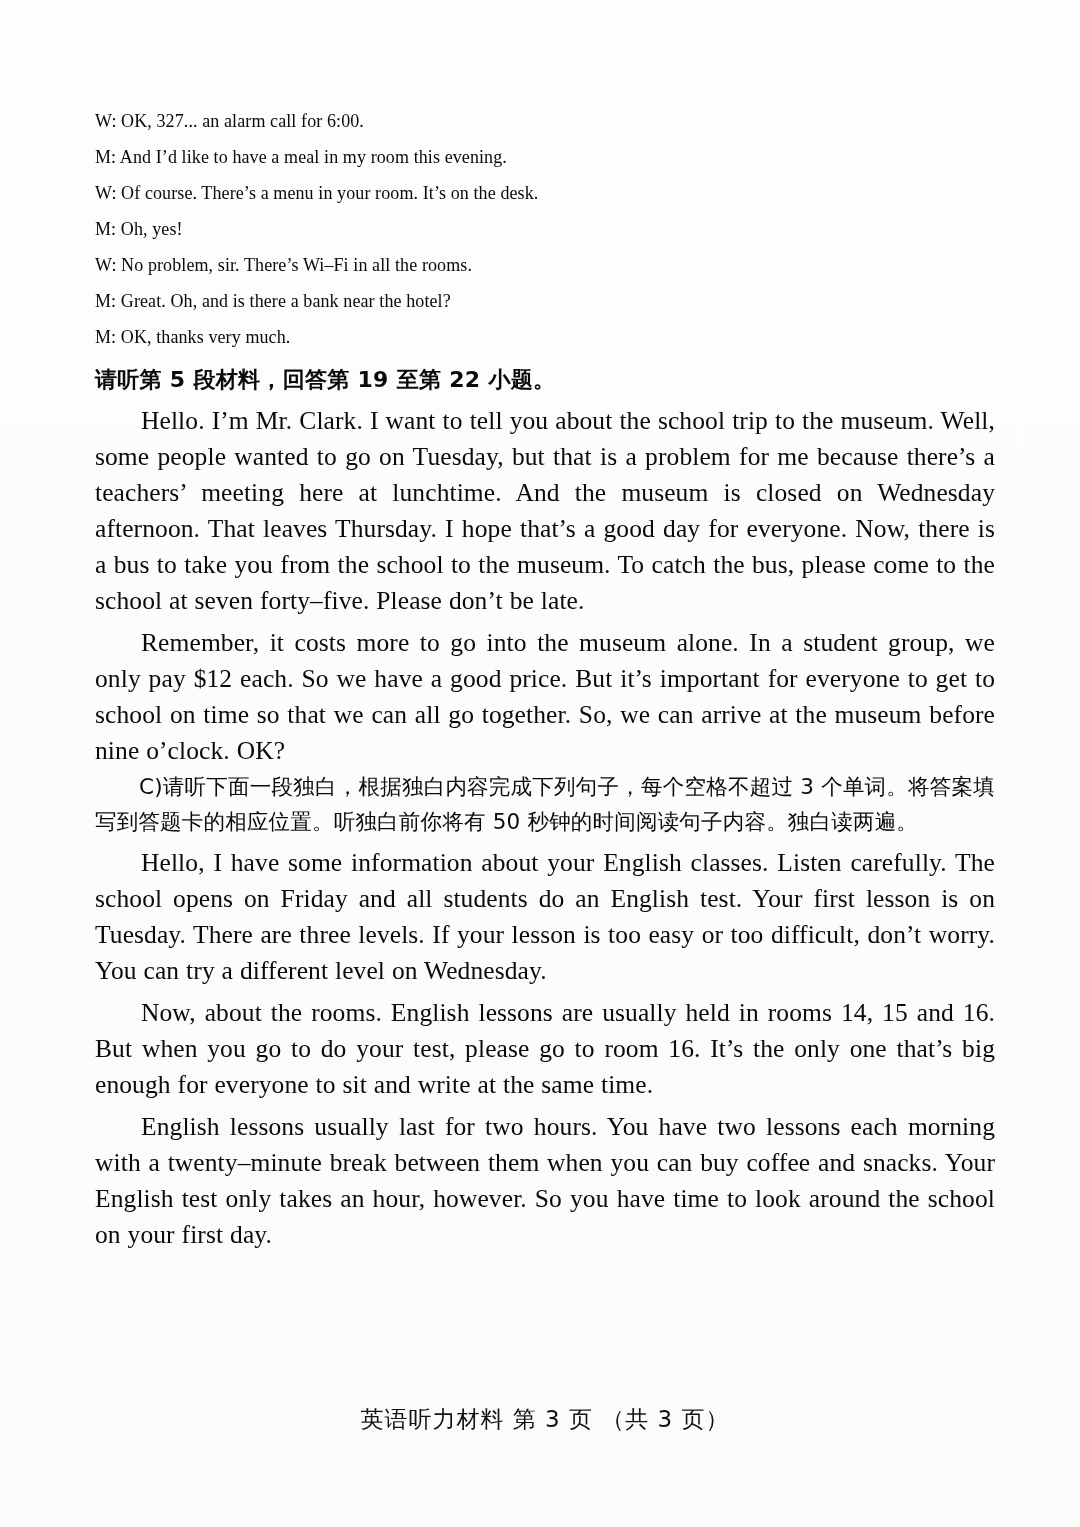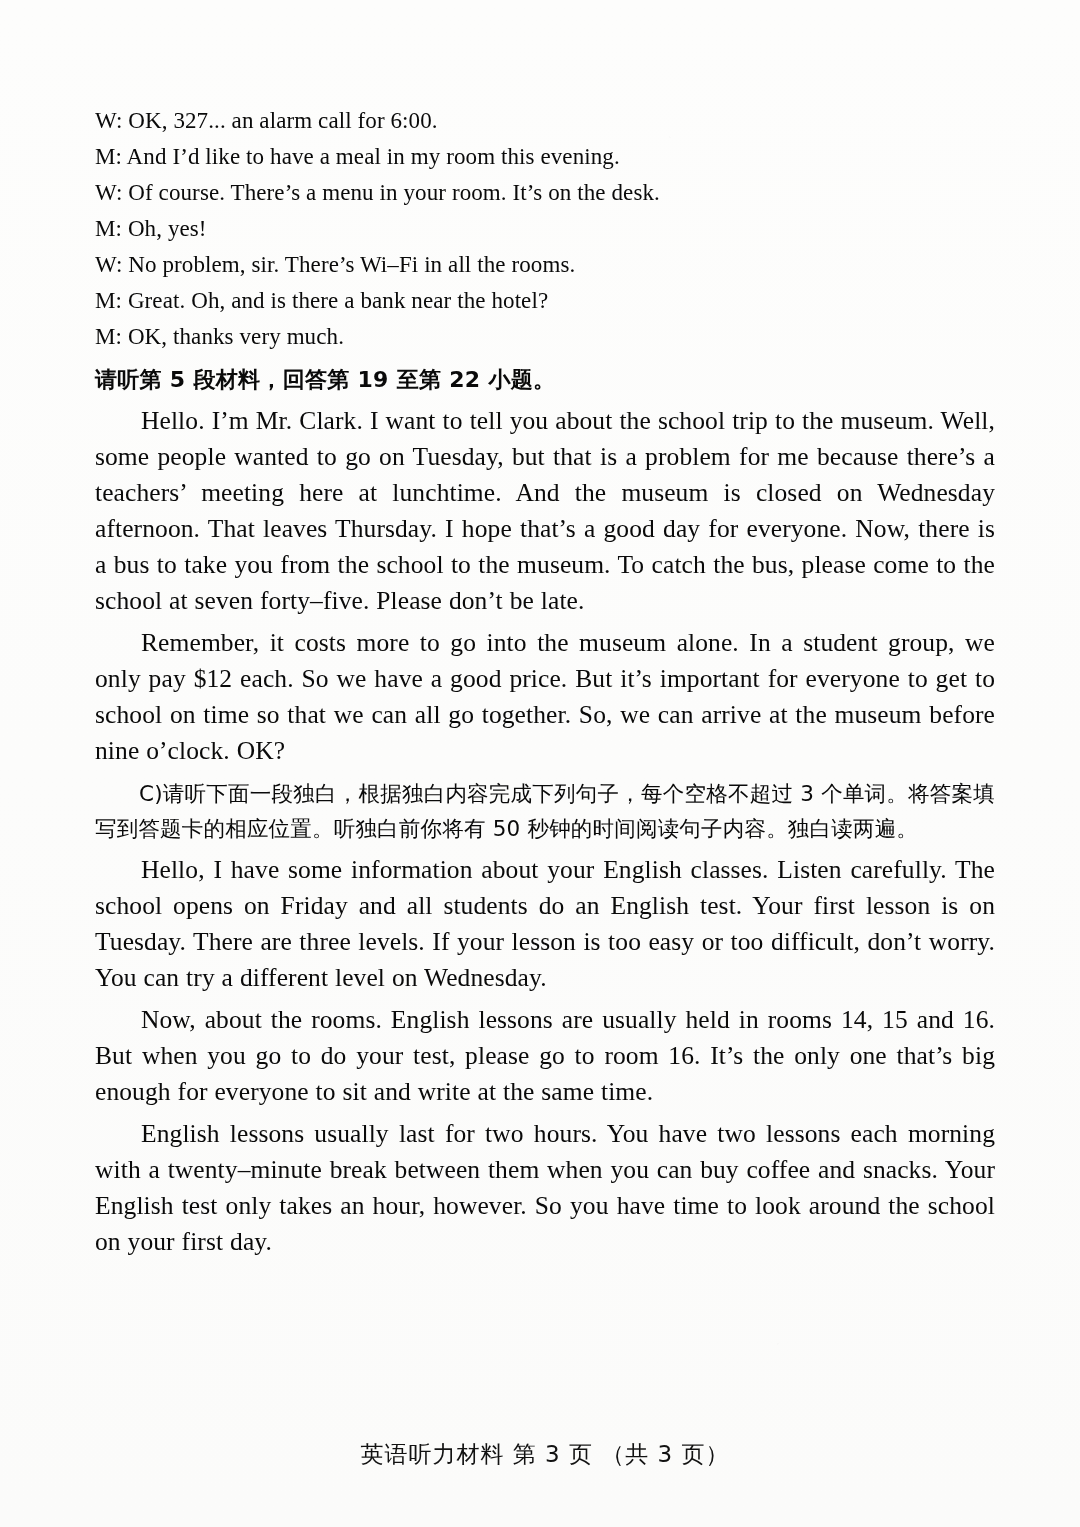--- a/index.html
+++ b/index.html
@@ -37,21 +37,21 @@
     top: 0;
     width: 900px;
     height: 1527px;
   }
 
   
   .dialogue {
     padding-top: 103px;
   }
   .dlg-line {
-    font-size: 23px;
+    font-size: 18px;
     line-height: 36px;
     letter-spacing: 0.1px;
     white-space: nowrap;
   }
 
   
   .cn-heading {
     font-family: "DejaVu Sans", "Liberation Sans", sans-serif;
     font-weight: bold;
     font-size: 22px;
@@ -75,36 +75,35 @@
   }
 
   
   .cn-para {
     font-family: "DejaVu Sans", "Liberation Sans", sans-serif;
     font-size: 21.5px;
     line-height: 35px;
     text-align: justify;
     text-align-last: left;
     text-indent: 44px;
-    margin-top: 7px;
+    margin-top: 0;
     letter-spacing: 0.2px;
   }
 
   
   .footer {
     position: absolute;
     left: 0;
     top: 1404px;
     width: 900px;
     text-align: center;
     font-family: "DejaVu Sans", "Liberation Sans", sans-serif;
     font-size: 23px;
     letter-spacing: 1px;
     color: #121212;
-    margin-top: 35px;
   }
 </style>
 </head>
 <body>
 
 <div class="paper"></div>
 
 <div class="page">
 
   <div class="dialogue">

